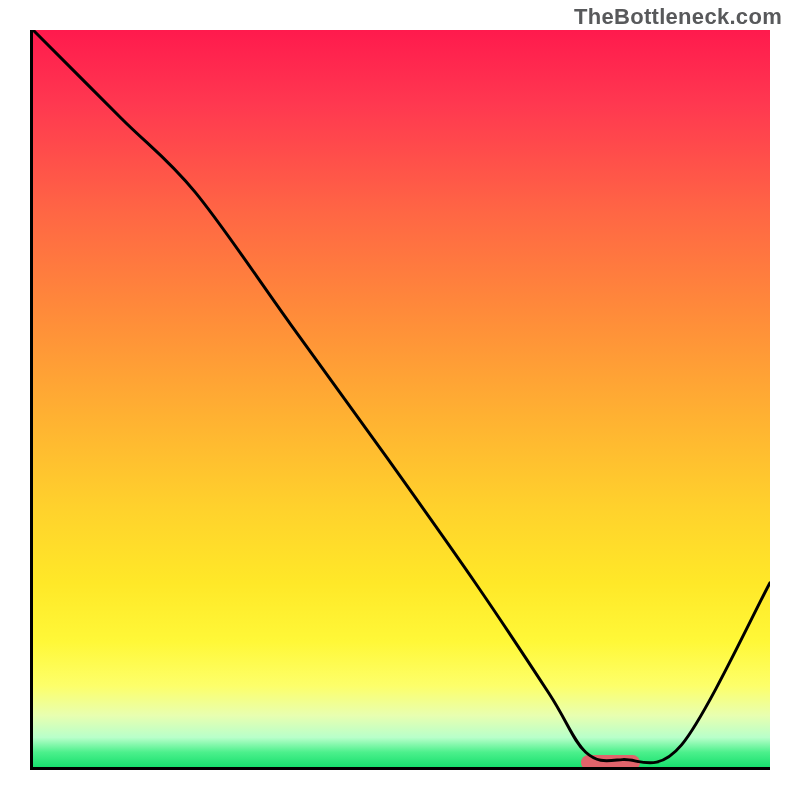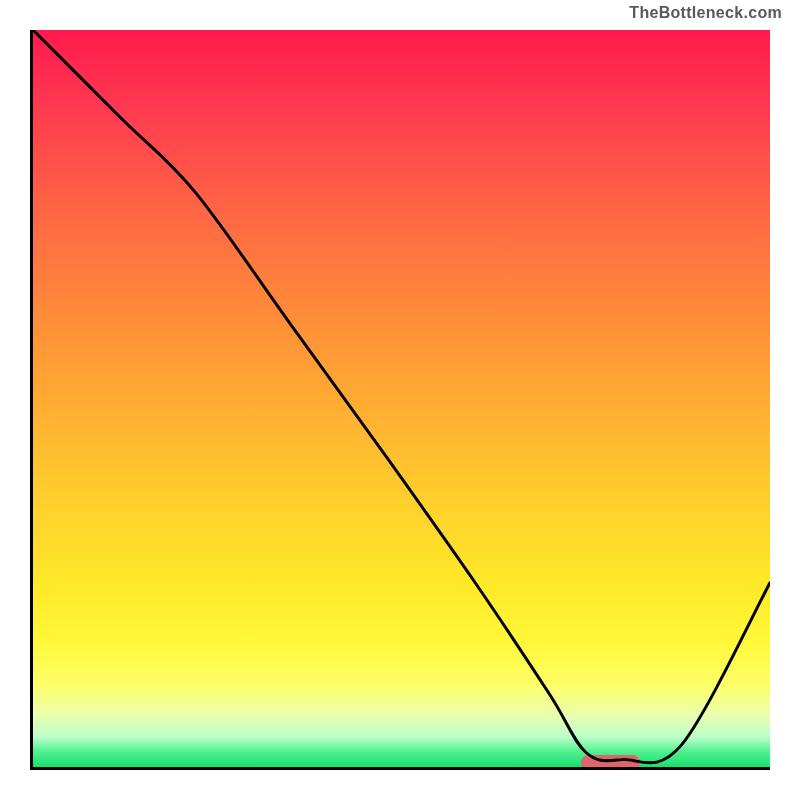--- a/index.html
+++ b/index.html
@@ -12,21 +12,21 @@
   }
   .container {
     position: relative;
     width: 800px;
     height: 800px;
   }
   .watermark {
     position: absolute;
     top: 4px;
     right: 18px;
-    font-size: 16px;
+    font-size: 22px;
     font-weight: 600;
     color: #58595b;
     letter-spacing: 0.3px;
   }
   .plot-area {
     position: absolute;
     left: 30px;
     top: 30px;
     width: 740px;
     height: 740px;

